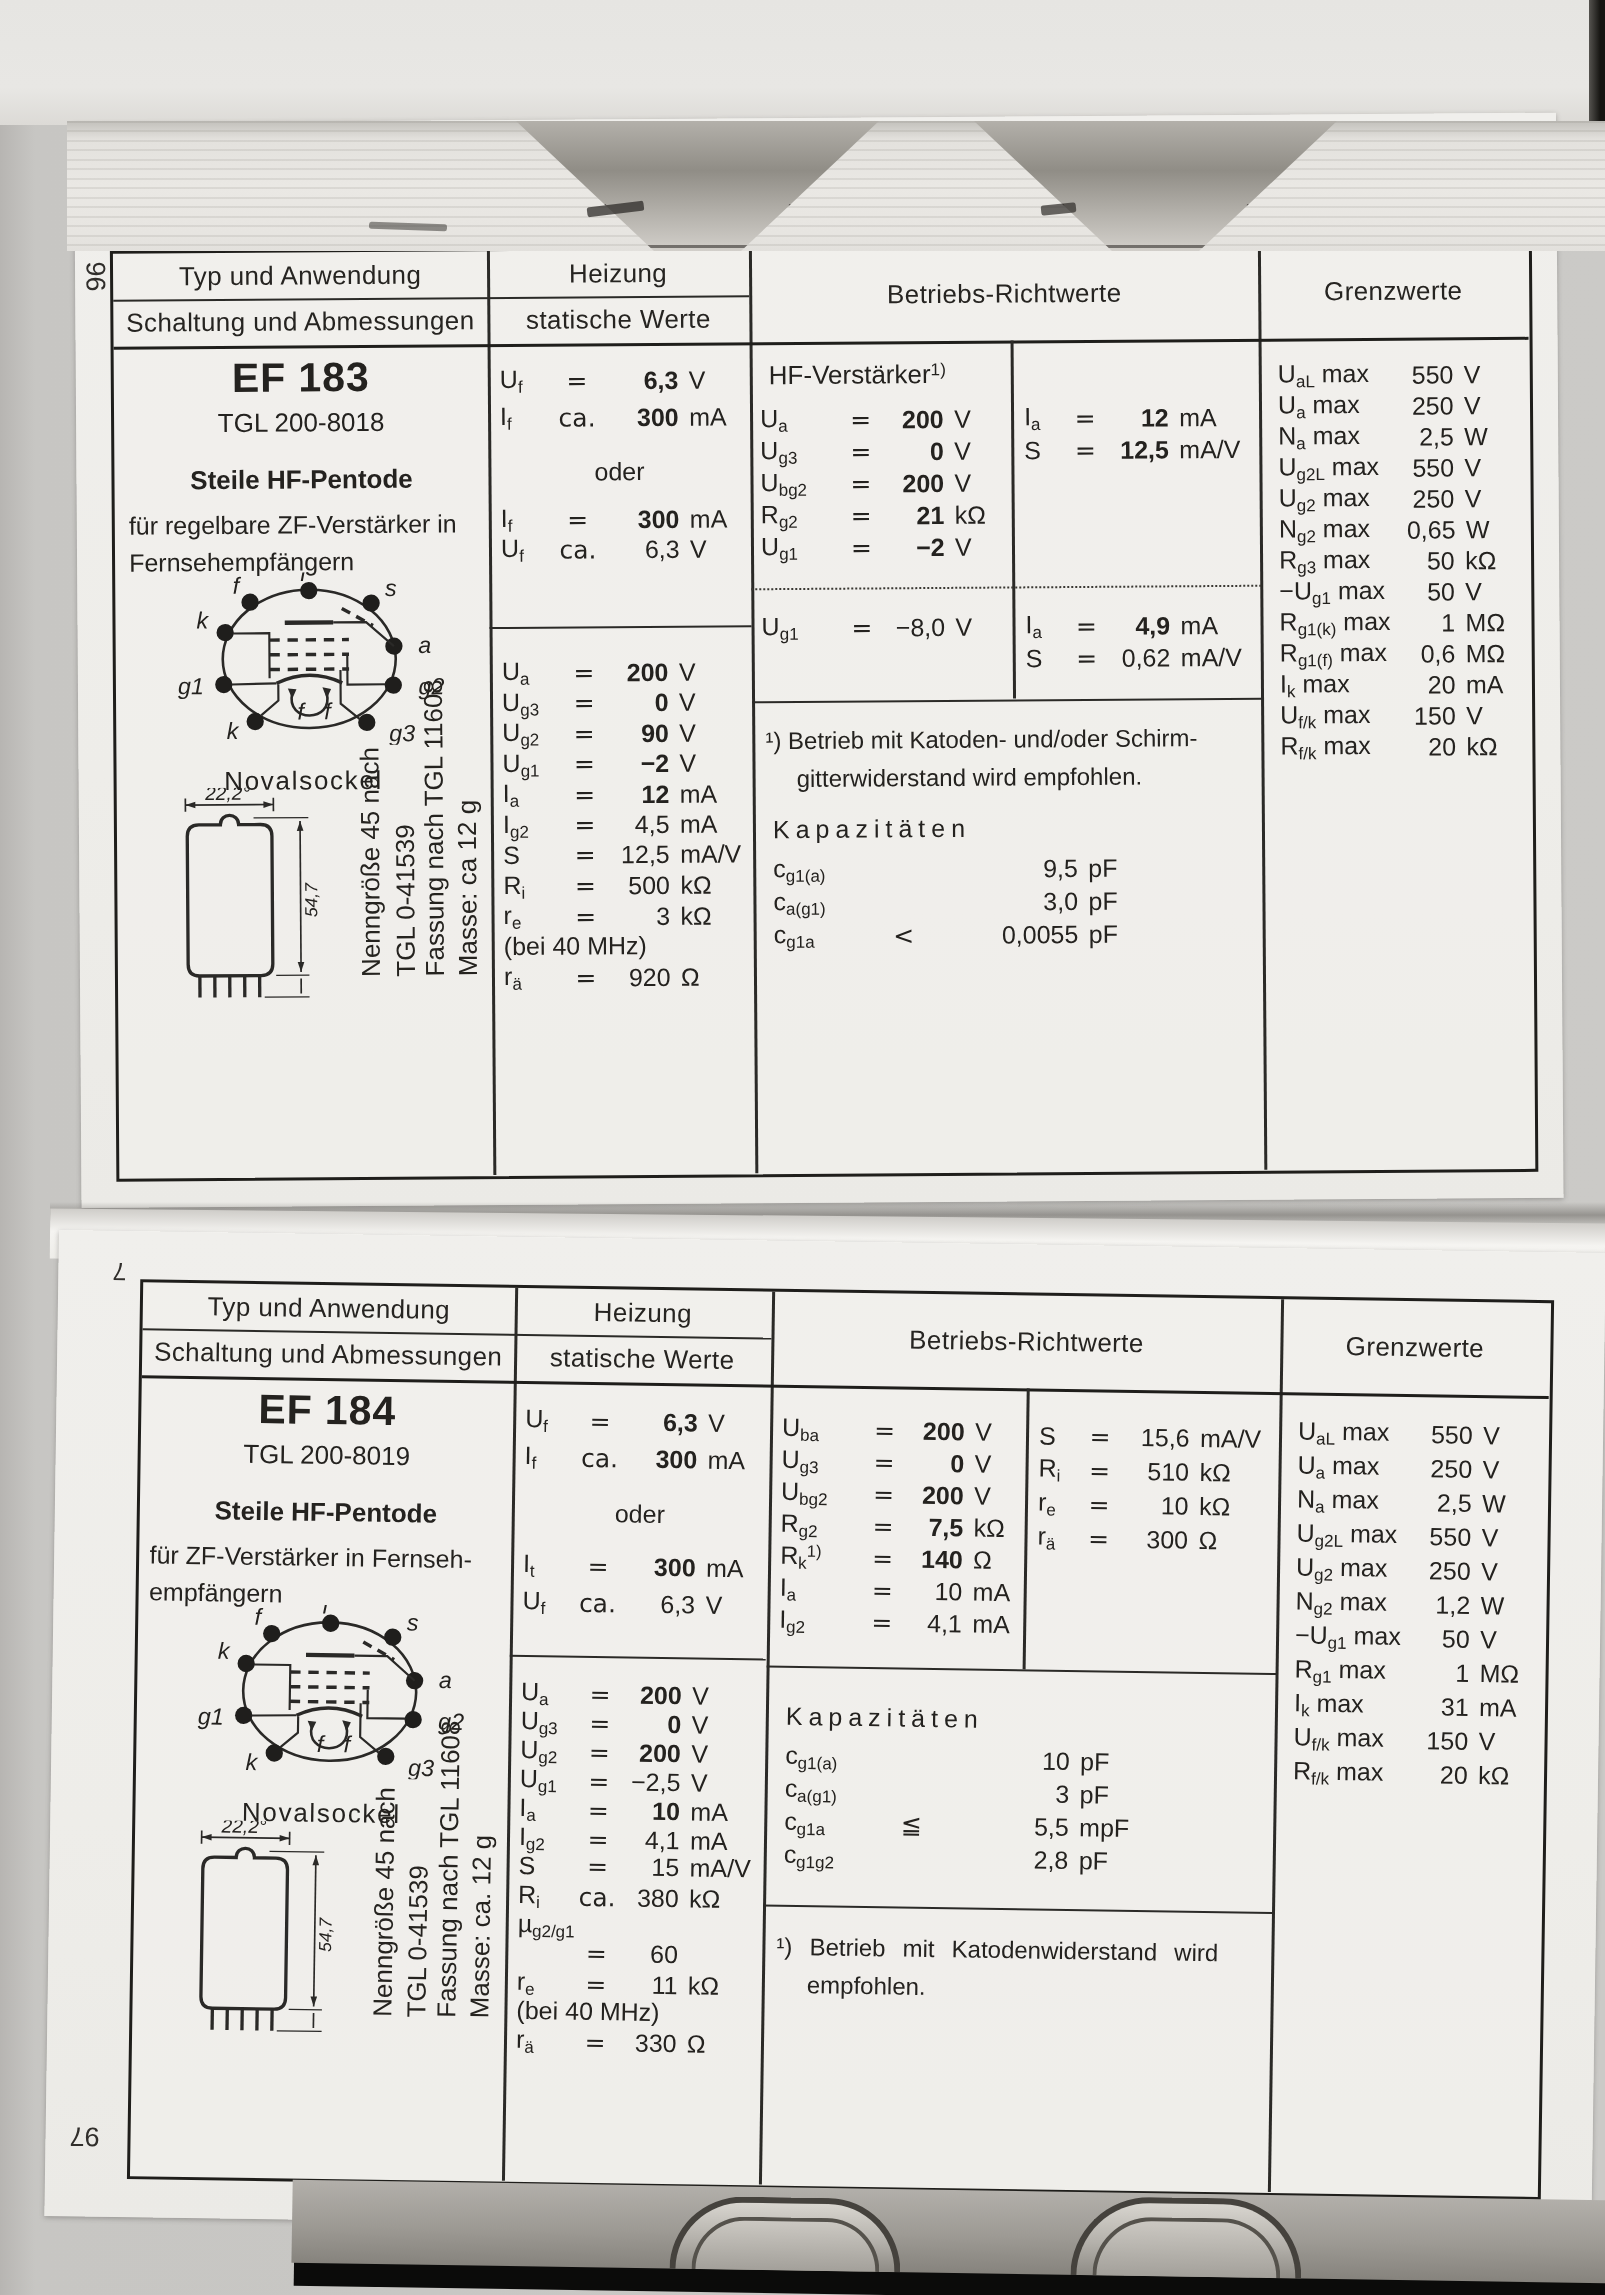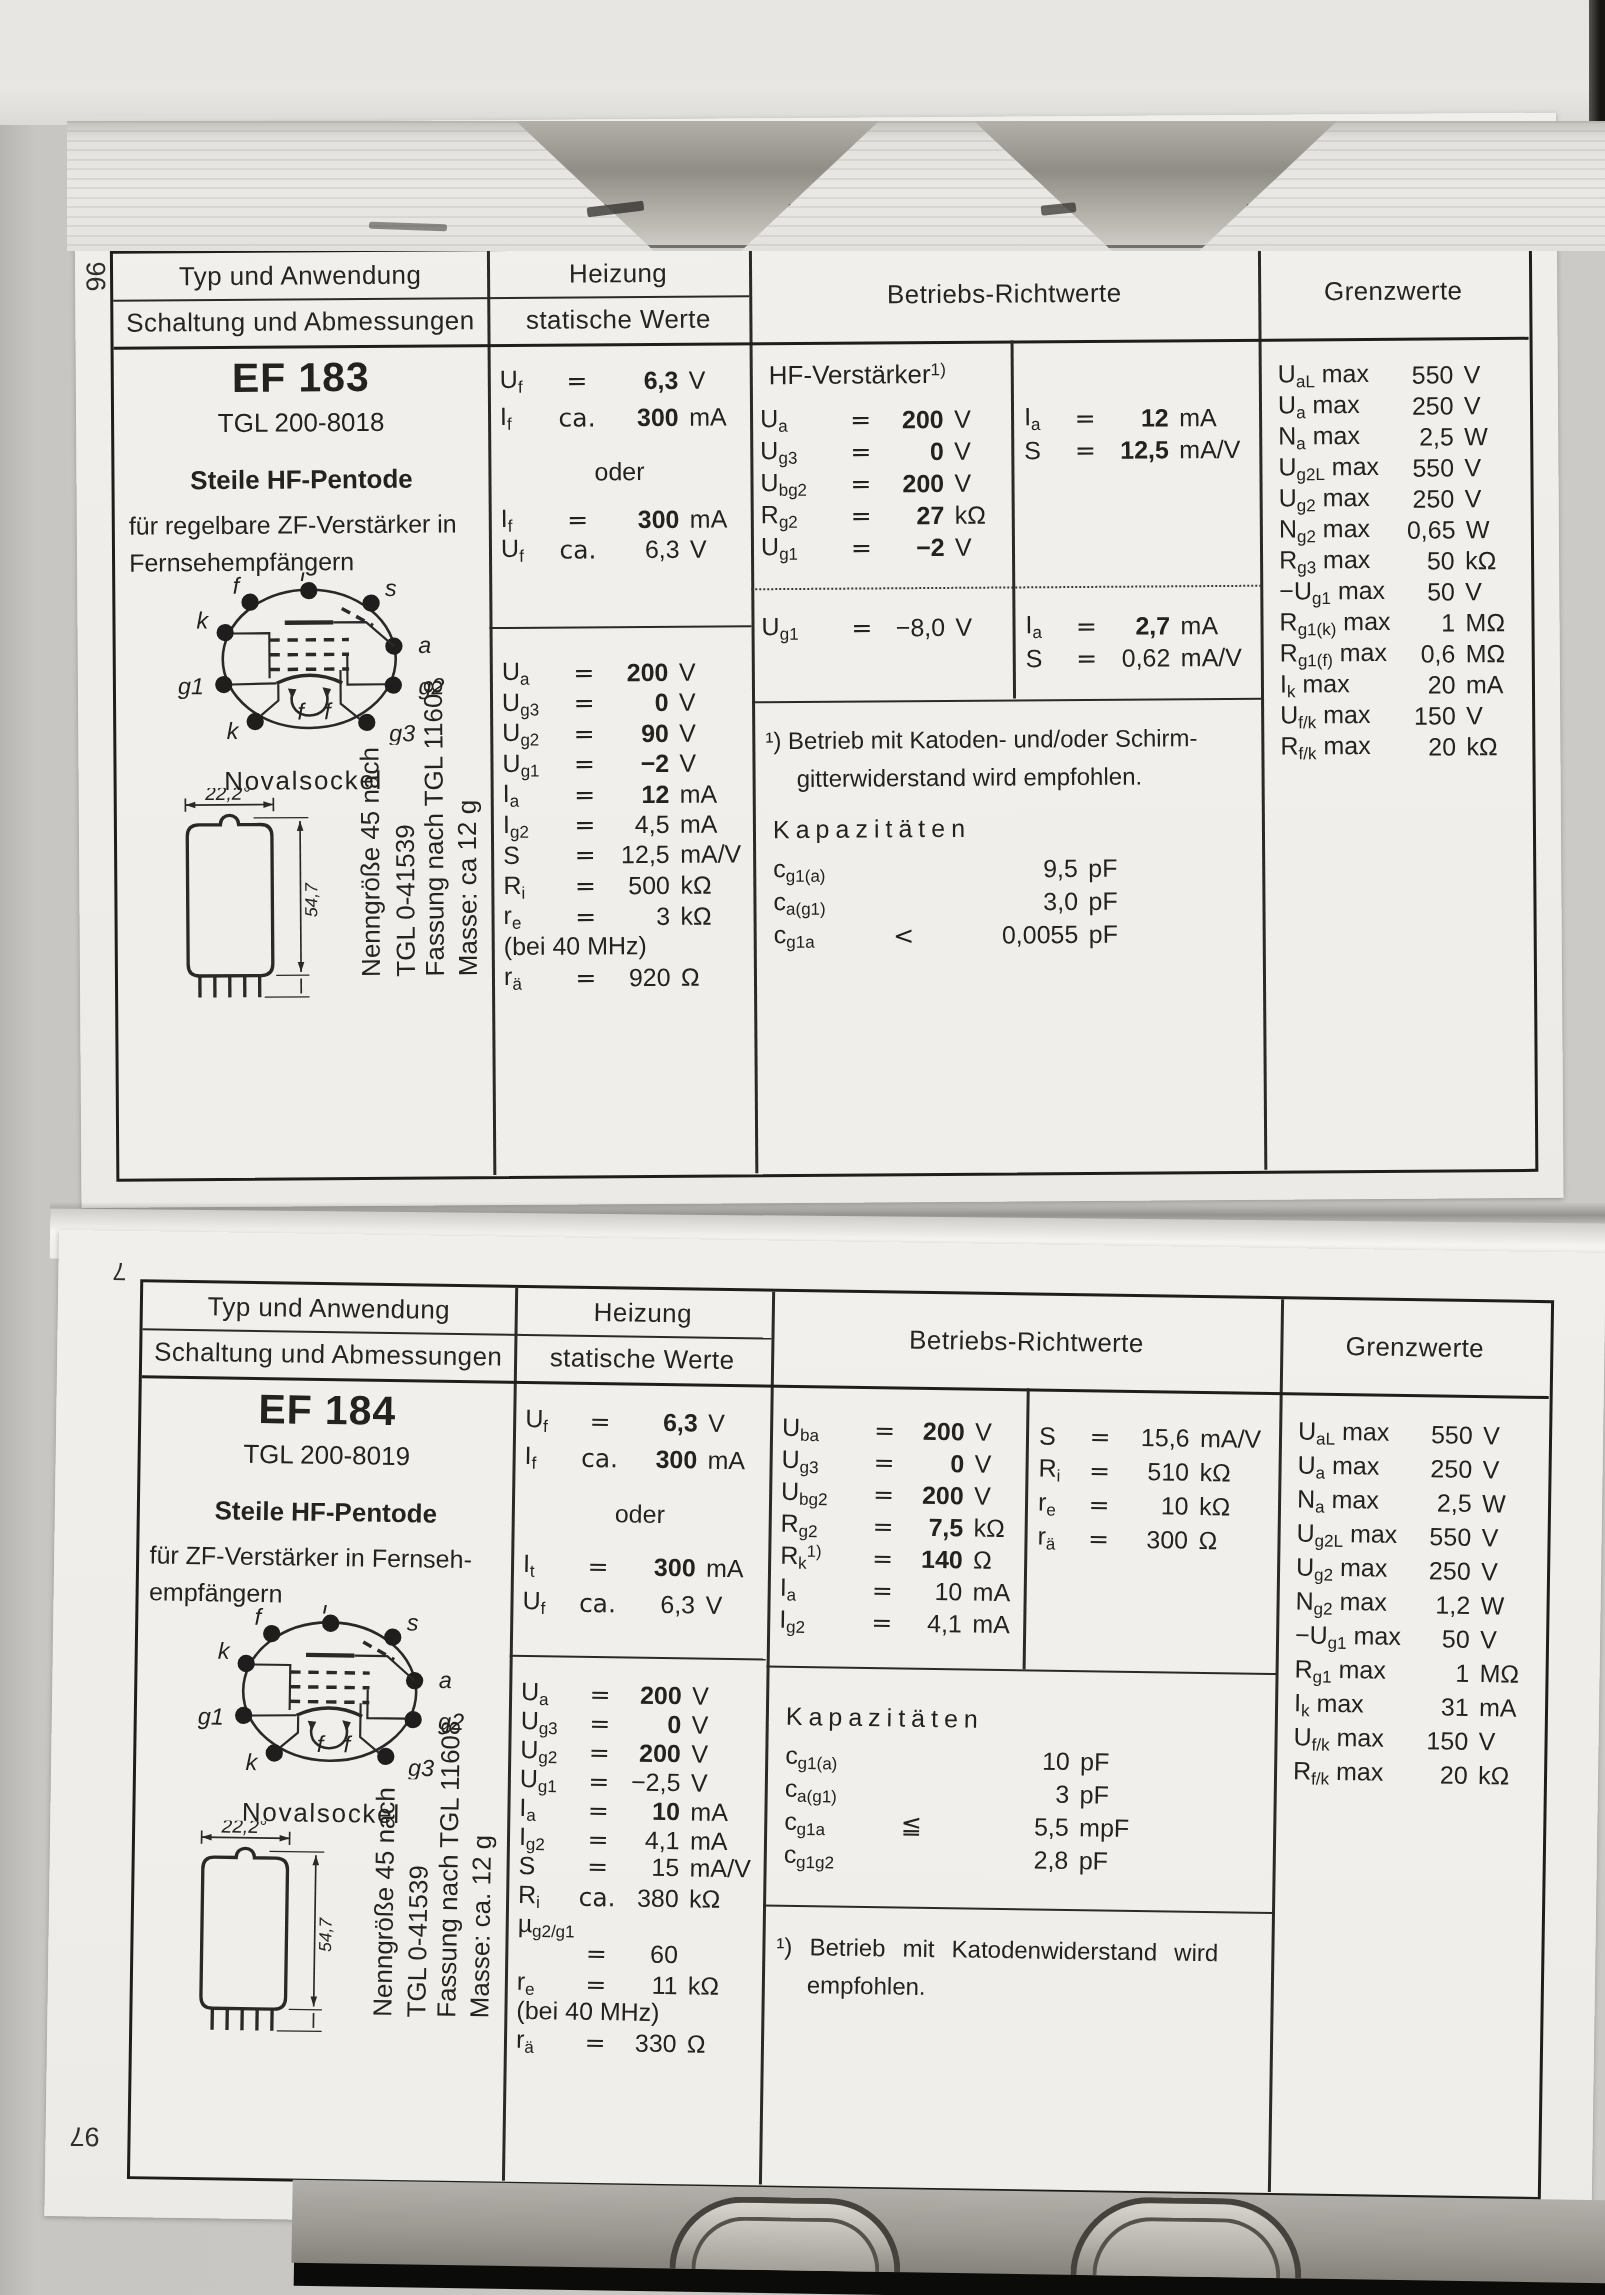--- a/index.html
+++ b/index.html
@@ -299,21 +299,21 @@
           </div>
           <div class="prow">
             <span class="plabel">U<sub>bg2</sub></span>
             <span class="peq">=</span>
             <span class="pval bold">200</span>
             <span class="punit">V</span>
           </div>
           <div class="prow">
             <span class="plabel">R<sub>g2</sub></span>
             <span class="peq">=</span>
-            <span class="pval bold">27</span>
+            <span class="pval bold">21</span>
             <span class="punit">kΩ</span>
           </div>
           <div class="prow">
             <span class="plabel">U<sub>g1</sub></span>
             <span class="peq">=</span>
             <span class="pval bold">−2</span>
             <span class="punit">V</span>
           </div>
         </div>
       <div class="rows" style="left:910px;top:155px;width:228px;--c1:41px;--c2:40px;--c4:73px;--rh:32px;">
@@ -335,21 +335,21 @@
             <span class="plabel">U<sub>g1</sub></span>
             <span class="peq">=</span>
             <span class="pval">−8,0</span>
             <span class="punit">V</span>
           </div>
         </div>
       <div class="rows" style="left:910px;top:363px;width:228px;--c1:41px;--c2:40px;--c4:73px;--rh:32px;">
           <div class="prow">
             <span class="plabel">I<sub>a</sub></span>
             <span class="peq">=</span>
-            <span class="pval bold">2,7</span>
+            <span class="pval bold">4,9</span>
             <span class="punit">mA</span>
           </div>
           <div class="prow">
             <span class="plabel">S</span>
             <span class="peq">=</span>
             <span class="pval">0,62</span>
             <span class="punit">mA/V</span>
           </div>
         </div>
       <div class="fnote" style="left:649px;top:473px;width:489px;">

